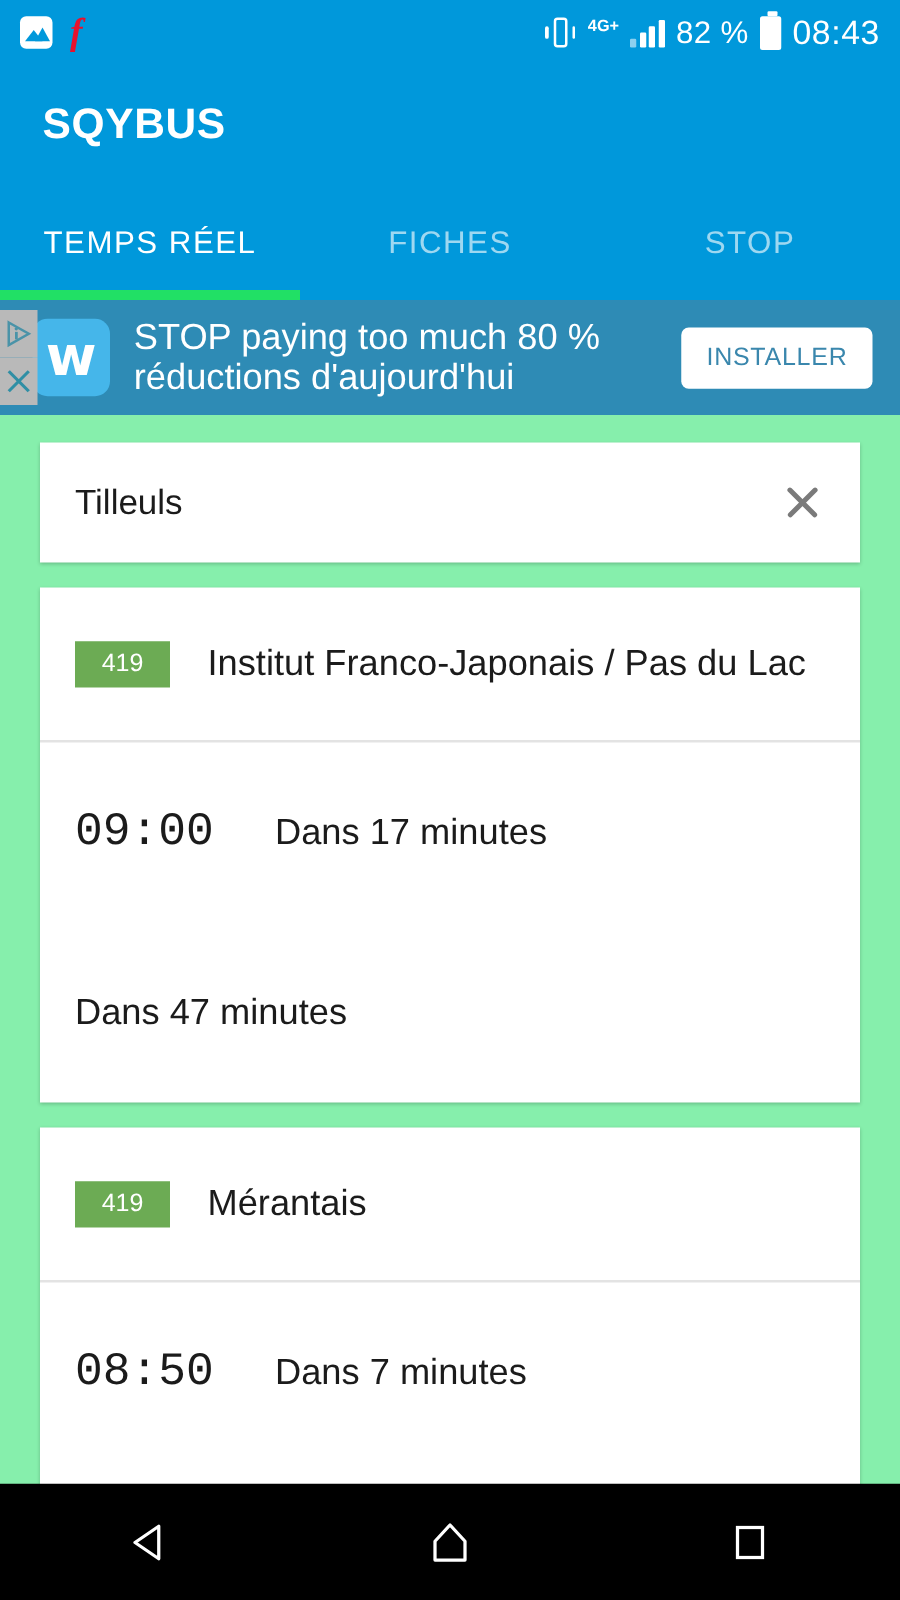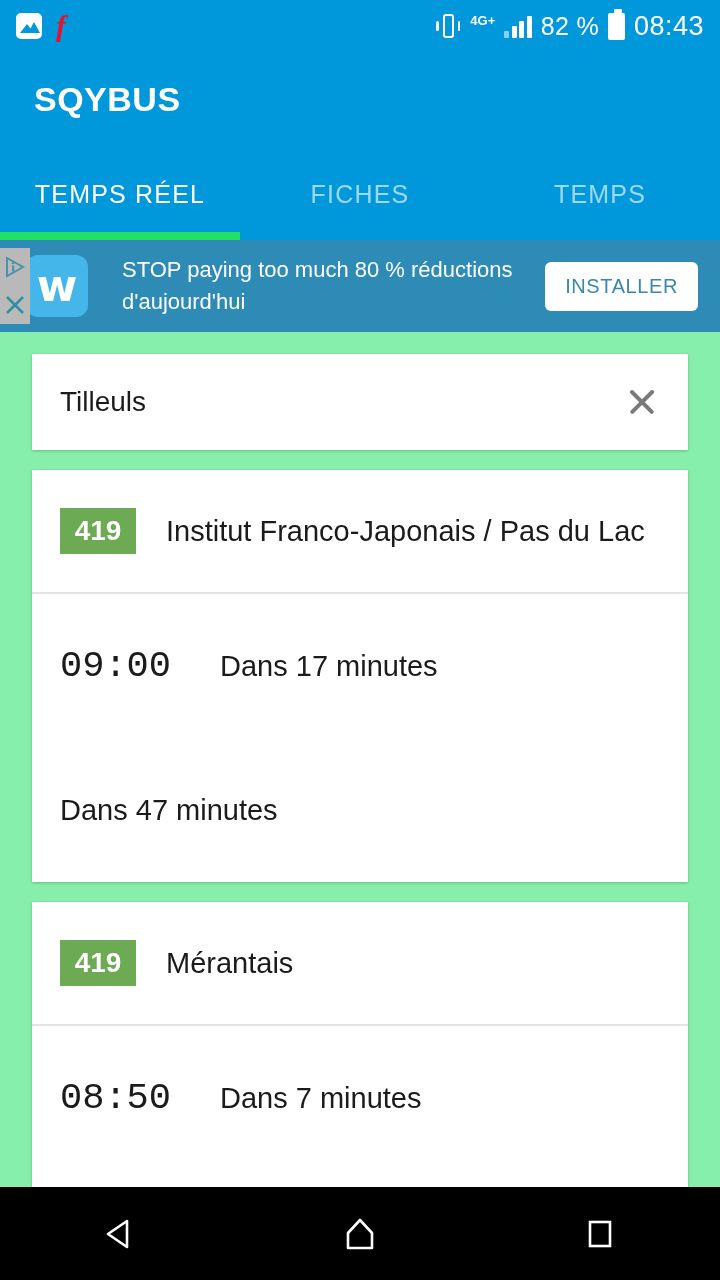--- a/index.html
+++ b/index.html
@@ -88,21 +88,21 @@
   .ad-tri svg { display:block; }
   .ad-logo {
     width:62px; height:62px; border-radius:12px; background:#45b6ea;
     display:flex; align-items:center; justify-content:center; flex:0 0 auto;
   }
   .ad-logo span {
     color:#fff; font-size:44px; font-weight:700; line-height:44px;
     font-family:"DejaVu Sans", sans-serif;
   }
   .ad-text {
-    color:#fff; font-size:22px; line-height:32px; margin-left:34px; flex:1;
+    color:#fff; font-size:29px; line-height:32px; margin-left:19px; flex:1;
     max-width:420px;
   }
   .ad-cta {
     margin-left:auto; margin-right:22px; background:#ffffff; color:#3a87ad;
     border:none; border-radius:6px; padding:13px 20px; font-size:20px;
     letter-spacing:.6px; font-family:"Liberation Sans", sans-serif;
   }
 
   
   .content { background:#86efac; padding:22px 0 0 0; }
@@ -114,21 +114,21 @@
   .search-value { font-size:28px; color:#1b1b1b; flex:1; }
   .clear-icon { width:36px; height:36px; position:relative; }
   .clear-icon::before,.clear-icon::after{
     content:""; position:absolute; left:2px; top:16px; width:32px; height:3.5px;
     background:#7a7a7a; border-radius:2px;
   }
   .clear-icon::before{ transform:rotate(45deg);} .clear-icon::after{ transform:rotate(-45deg);}
 
   .line-header { display:flex; align-items:center; height:122px; padding:0 28px; }
   .line-badge {
-    background:#6cab54; color:#fff; font-size:28px; font-weight:700;
+    background:#6cab54; color:#fff; font-size:20px; font-weight:400;
     padding:7px 13px; min-width:76px; text-align:center;
   }
   .line-dest { font-size:29px; color:#1b1b1b; margin-left:30px; }
   .divider { height:2px; background:#e3e3e3; }
   .departure { display:flex; align-items:center; height:144px; padding:0 28px; }
   .dep-time { font-size:37px; color:#1b1b1b; width:160px;font-family:Liberation Mono, monospace; }
   .dep-eta { font-size:29px; color:#1b1b1b; }
 
   
   .navbar {
@@ -164,21 +164,21 @@
       <div class="battery"></div>
       <span class="clock">08:43</span>
     </div>
   </div>
 
   <div class="appbar">
     <div class="app-title">SQYBUS</div>
     <div class="tabs">
       <div class="tab active">TEMPS RÉEL</div>
       <div class="tab">FICHES</div>
-      <div class="tab">TEMPS</div>
+      <div class="tab">STOP</div>
       <div class="tab-indicator"></div>
     </div>
   </div>
 
   <div class="ad">
     <div class="ad-choices">
       <div>
         <span class="ad-tri">
           <svg width="22" height="22" viewBox="0 0 22 22">
             <polygon points="3,2 19,11 3,20" fill="none" stroke="#4a93a8" stroke-width="2"></polygon>

